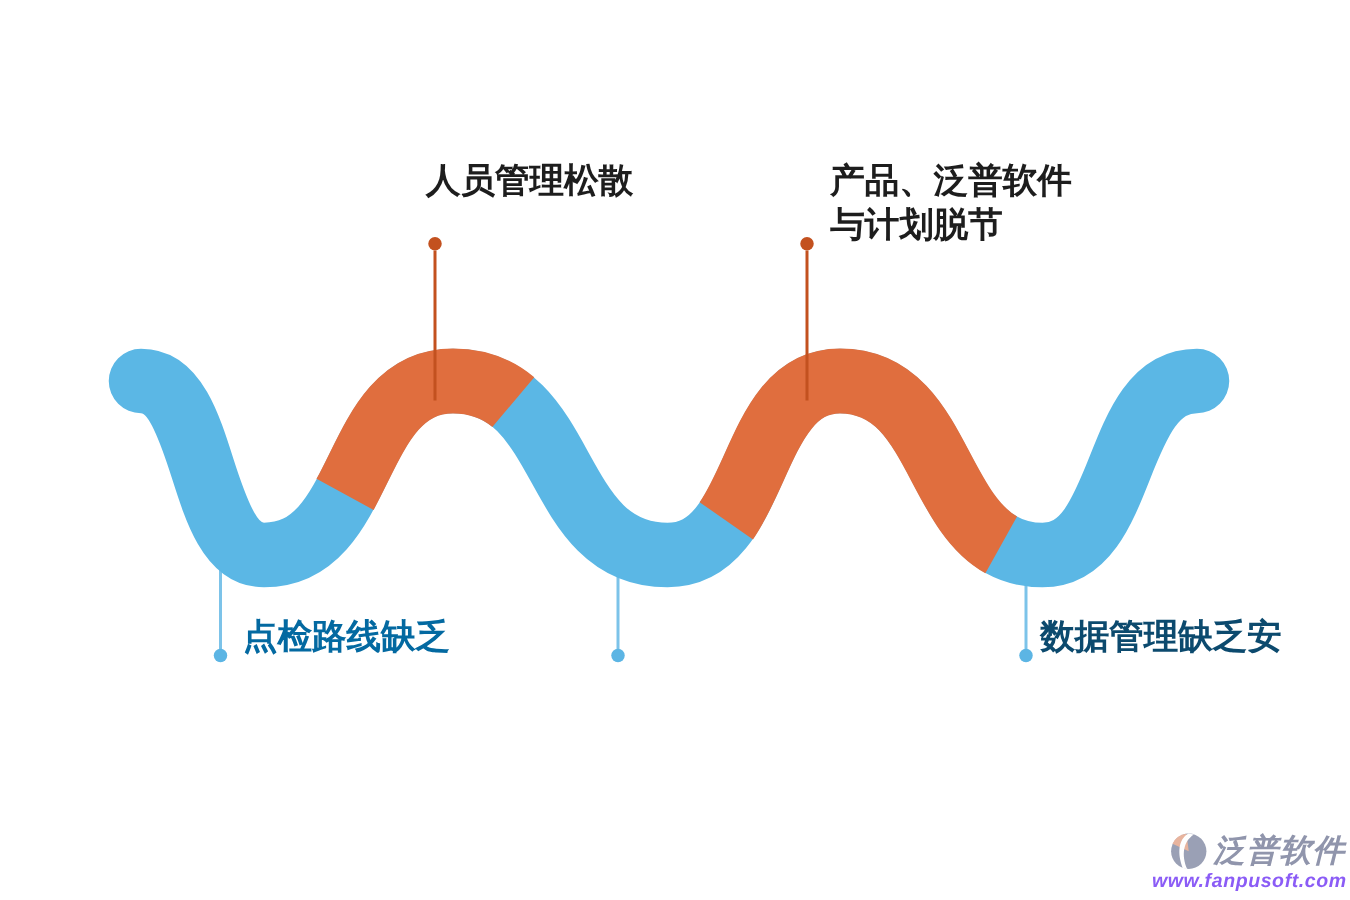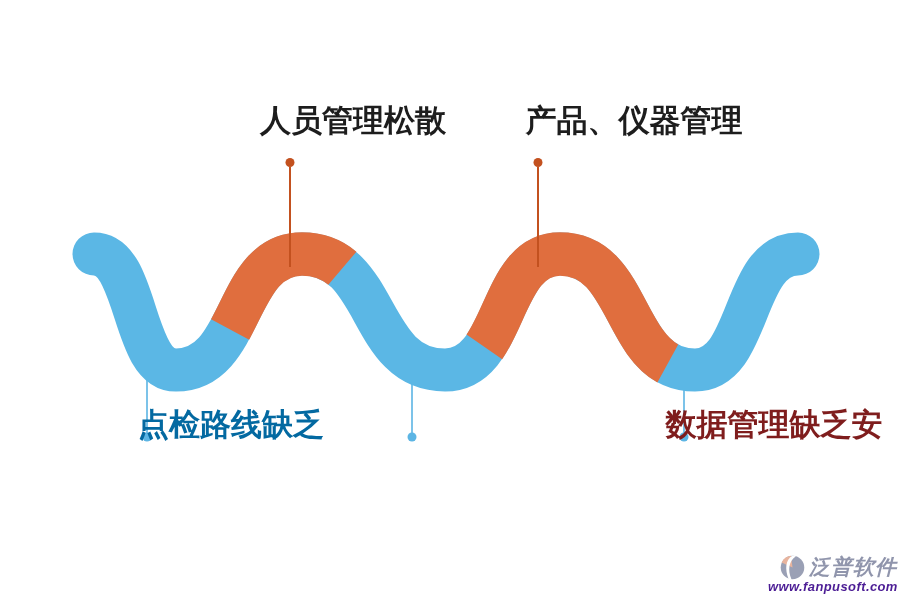--- a/index.html
+++ b/index.html
@@ -3,21 +3,21 @@
 <meta charset="utf-8">
 <style>
   html,body{margin:0;padding:0;background:#ffffff;}
   .stage{
     position:relative;width:900px;height:600px;background:#ffffff;overflow:hidden;
     font-family:"Liberation Sans","DejaVu Sans",sans-serif;
   }
   .wave-svg{position:absolute;left:0;top:0;}
   .callout-label{
     position:absolute;transform:translateX(-50%);
-    font-weight:700;font-size:31px;line-height:29px;white-space:nowrap;
+    font-weight:700;font-size:23px;line-height:29px;white-space:nowrap;
     color:#1d1d1d;
   }
   .callout-label span{display:block;}
   .watermark{position:absolute;left:4px;top:0;width:896px;height:600px;pointer-events:none;font-style:italic;}
   .brand-row{position:absolute;left:776px;top:553px;display:flex;align-items:center;}
   .brand-name{
     font-weight:700;font-size:21px;letter-spacing:1px;color:#9095ac;margin-left:4px;
   }
   .brand-url{
     position:absolute;left:764px;top:579px;font-weight:700;font-size:13px;
@@ -53,37 +53,38 @@
       <circle cx="412" cy="437" r="4.5" fill="#5cb5e4"></circle>
       <circle cx="684" cy="437" r="4.5" fill="#5cb5e4"></circle>
     </g>
   </svg>
 
   <div class="callout-label" style="left: 353px; top: 106px; color: rgb(29, 29, 29);">
     <span>人员管理松散</span>
   </div>
 
   <div class="callout-label" style="left: 634px; top: 106px; color: rgb(29, 29, 29);">
-    <span>产品、仪器管理</span>
+    <span>产品、泛普软件</span>
+    <span>与计划脱节</span>
   </div>
 
   <div class="callout-label" style="left: 231px; top: 410px; color: #0369a1;">
     <span>点检路线缺乏</span>
   </div>
 
 
-  <div class="callout-label" style="left: 774px; top: 410px; color: #7f1d1d;">
+  <div class="callout-label" style="left: 774px; top: 410px; color: #0c4a6e;">
     <span>数据管理缺乏安</span>
   </div>
 
   <div class="watermark">
     <div class="brand-row">
       <svg width="25" height="25" viewBox="0 0 24 24">
         <circle cx="12" cy="12" r="11.3" fill="#9aa0b5"></circle>
         <path d="M12 12 L1.6 7.2 A11.3 11.3 0 0 1 10.5 0.8 Z" fill="#e8b49e"></path>
         <path d="M11.8 0.7 C5.2 4.5 4.6 13.5 8.2 23 L11 23.3 C7.2 14.5 8.4 5.6 15.3 1.2 Z" fill="#ffffff"></path>
       </svg>
       <span class="brand-name" style="color: rgb(144, 149, 172);">泛普软件</span>
     </div>
-    <div class="brand-url" style="color: #4c1d95;">www.fanpusoft.com</div>
+    <div class="brand-url" style="color: #8b5cf6;">www.fanpusoft.com</div>
   </div>
 
 </div>
 
 </body></html>

